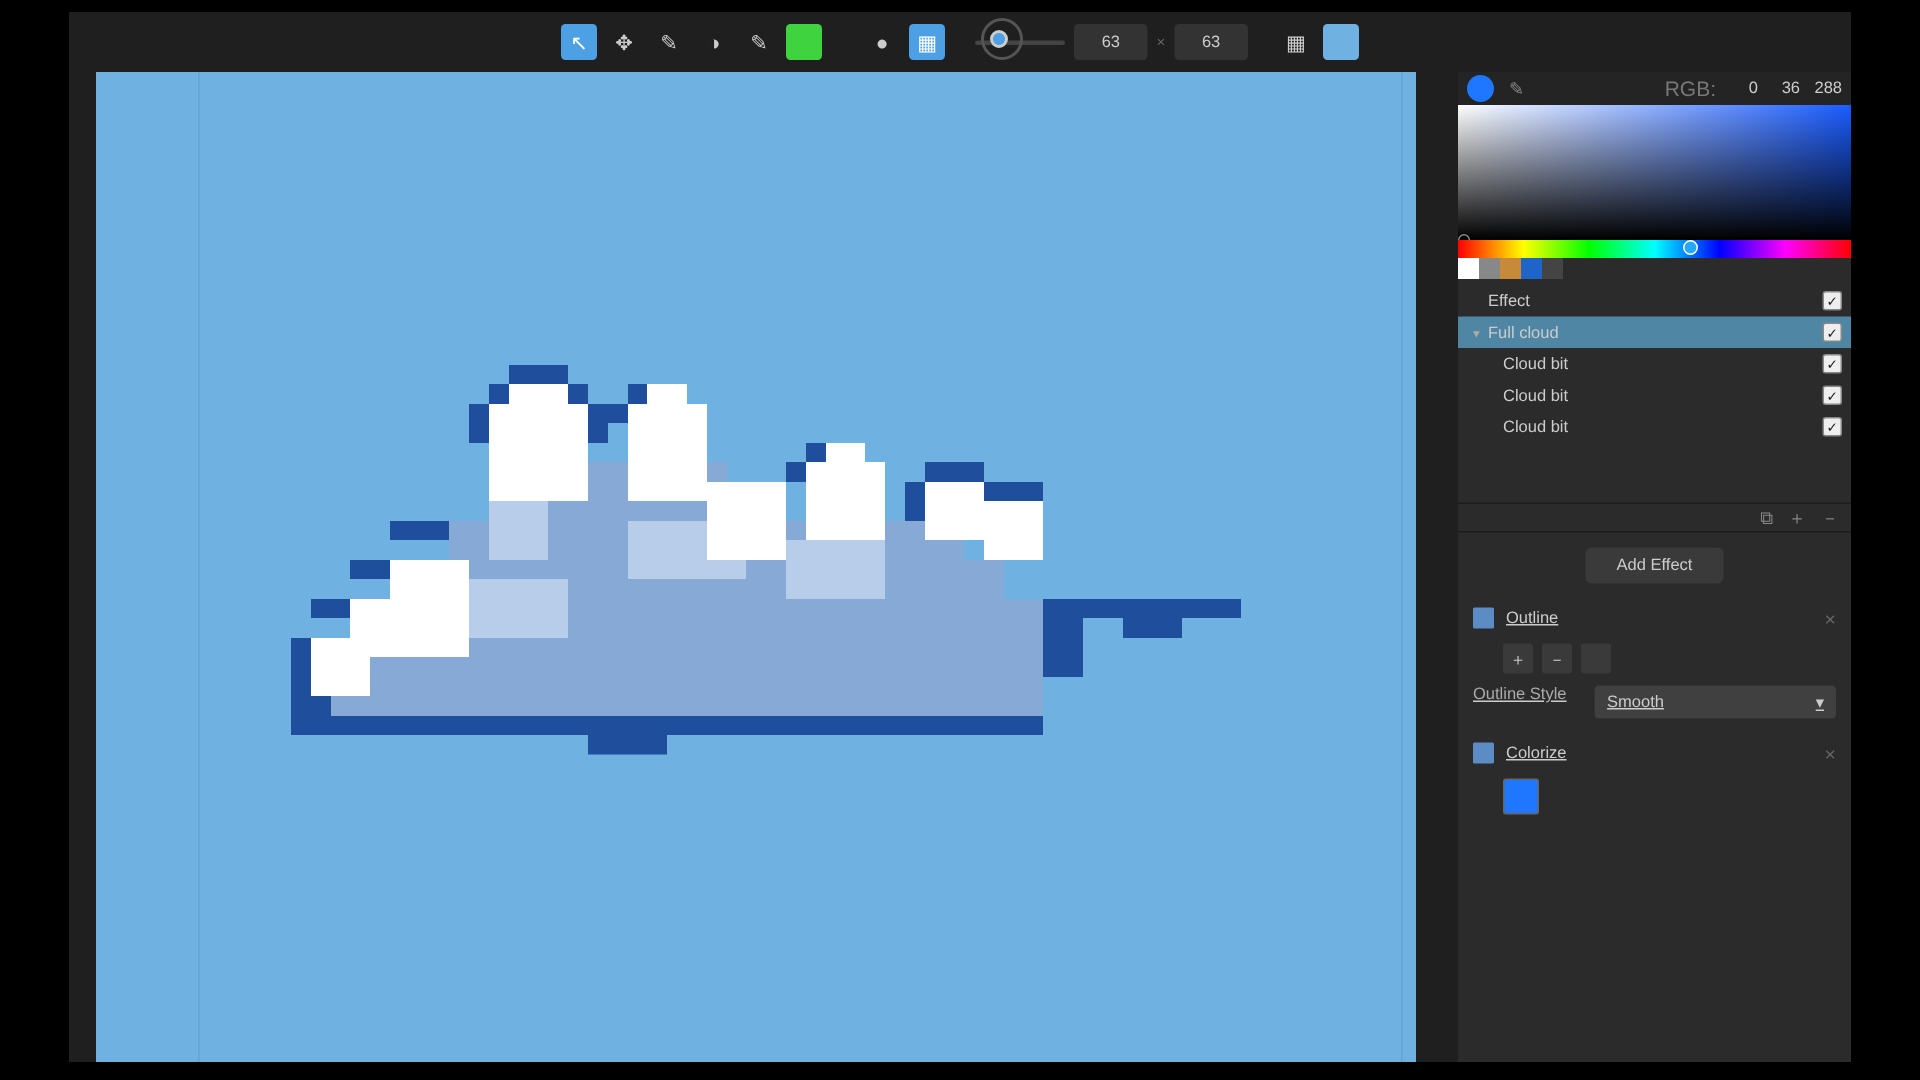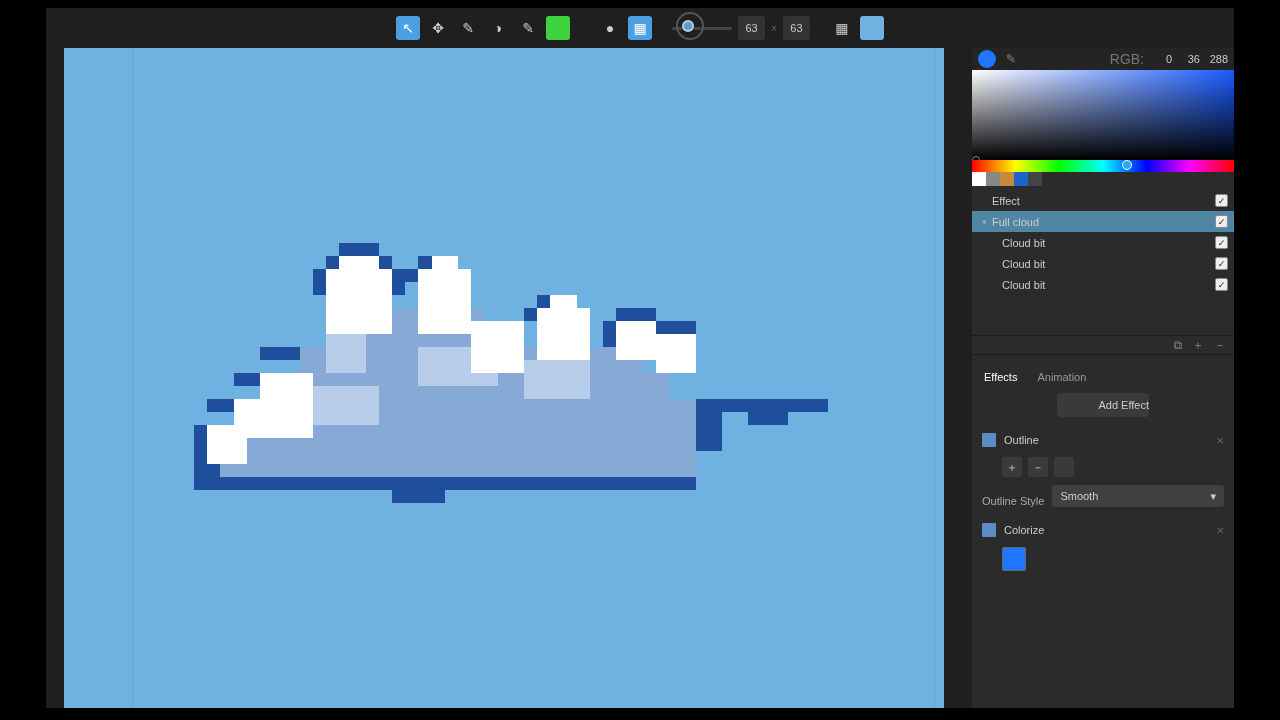--- a/index.html
+++ b/index.html
@@ -8,21 +8,21 @@
 
 
 .toolbar { height: 40px; background: #1f1f1f; display: flex; align-items: center; justify-content: center; gap: 6px; padding: 0 8px; }
 .tbtn { width: 24px; height: 24px; display:flex; align-items:center; justify-content:center; border-radius:3px; color:#ccc; font-size:14px;}
 .tbtn.active { background:#4ca0e3; color:#fff;}
 .color-well { width:24px; height:24px; border-radius:3px; }
 .slider-wrap { width:60px; height:24px; display:flex; align-items:center; position:relative;}
 .slider-track { width:100%; height:3px; background:#444; border-radius:2px;}
 .slider-thumb { position:absolute; width:12px; height:12px; border-radius:50%; background:#4ca0e3; border:2px solid #ccc; left:10px; top:4px;}
 .cursor-ring { position:absolute; width:28px; height:28px; border:2px solid #555; border-radius:50%; left:4px; top:-4px; pointer-events:none;}
-.numbox { width:27px; height:24px; background:#333; border-radius:3px; color:#ccc; font-size:11px; display:flex; align-items:center; justify-content:center;}
+.numbox { width:49px; height:24px; background:#333; border-radius:3px; color:#ccc; font-size:11px; display:flex; align-items:center; justify-content:center;}
 .xsep { color:#666; font-size:10px;}
 
 
 .canvas-area { position:absolute; left:18px; top:40px; width:880px; height:660px; background:#6fb1e0; overflow:hidden;}
 .docline-v { position:absolute; top:0; bottom:0; width:1px; background:#63a5d4;}
 .cloud { position:absolute; left:130px; top:195px; width:660px; height:260px; }
 .cloud svg { width:100%; height:100%; image-rendering: pixelated;}
 
 
 .sidebar { position:absolute; right:0; top:40px; width:262px; bottom:0; background:#2b2b2b; color:#ccc; font-size:11px; display:flex; flex-direction:column;}
@@ -43,30 +43,30 @@
 .layer .caret { width:10px; font-size:9px; color:#aaa;}
 .layer .name { flex:1;}
 .layer .chk { width:13px; height:13px; border:1px solid #888; border-radius:2px; display:flex; align-items:center; justify-content:center; font-size:9px; color:#222;}
 .layer.sel .chk, .layer .chk.on { background:#eee;}
 .layer.child { padding-left:30px;}
 .layer-gap { flex:0 0 40px;}
 .layerbar { height:20px; display:flex; align-items:center; justify-content:flex-end; gap:10px; padding:0 8px; background:#2b2b2b; border-top:1px solid #1c1c1c; border-bottom:1px solid #1c1c1c; color:#888; font-size:12px;}
 .tabs { height:28px; display:flex; align-items:flex-end; gap:20px; padding:6px 12px 0; }
 .tabs span{ color:#999;}
 .tabs span.on{ color:#fff;}
-.add-eff { margin:10px auto 6px; display:block; width:92px; height:24px; background:#3a3a3a; border-radius:4px; color:#ccc; font-size:11px; border:none;text-align:right;}
+.add-eff { margin:10px auto 6px; display:block; width:92px; height:24px; background:#3a3a3a; border-radius:4px; color:#ccc; font-size:11px; border:none;}
 .eff { padding:6px 10px; }
 .eff-head { display:flex; align-items:center; gap:8px; height:22px;}
 .eff-color { width:14px; height:14px; background:#5c8cc4; border-radius:1px;}
-.eff-title { flex:1;}
+.eff-title { flex:1;text-decoration:underline;}
 .eff-x { color:#666; font-size:13px;}
 .eff-row { display:flex; align-items:center; gap:6px; margin-top:6px;}
 .tiny-btn { width:20px; height:20px; background:#3a3a3a; border-radius:2px; color:#ccc; display:flex; align-items:center; justify-content:center;}
 .tiny-swatch { width:20px; height:20px; background:#3a3a3a; border-radius:2px;}
-.sel-row { display:flex; align-items:flex-end; gap:8px; margin-top:8px;}
+.sel-row { display:flex; align-items:flex-start; gap:19px; margin-top:8px;text-decoration:underline;}
 .sel-label { color:#aaa;}
 .select { flex:1; height:22px; background:#404040; border-radius:3px; display:flex; align-items:center; padding:0 8px; justify-content:space-between; color:#ccc;}
 .big-swatch{ width:24px; height:24px; background:#1f77ff; border-radius:2px; border:1px solid #666; margin:6px 0 0 20px;}
 </style>
 </head>
 <body>
 
 <div class="app">
 
   <div class="toolbar">
@@ -224,24 +224,20 @@
         <span class="chk on">✓</span>
       </div>
     </div>
     <div class="layer-gap"></div>
     <div class="layerbar">
       <span>⧉</span>
       <span>＋</span>
       <span>－</span>
     </div>
 
-    <div class="tabs">
-      <span class="on">Effects</span>
-      <span>Animation</span>
-    </div>
     <button class="add-eff">Add Effect</button>
 
     <div class="eff">
       <div class="eff-head">
         <div class="eff-color"></div>
         <div class="eff-title">Outline</div>
         <div class="eff-x">×</div>
       </div>
       <div class="eff-row" style="padding-left:20px;">
         <div class="tiny-btn">＋</div>

